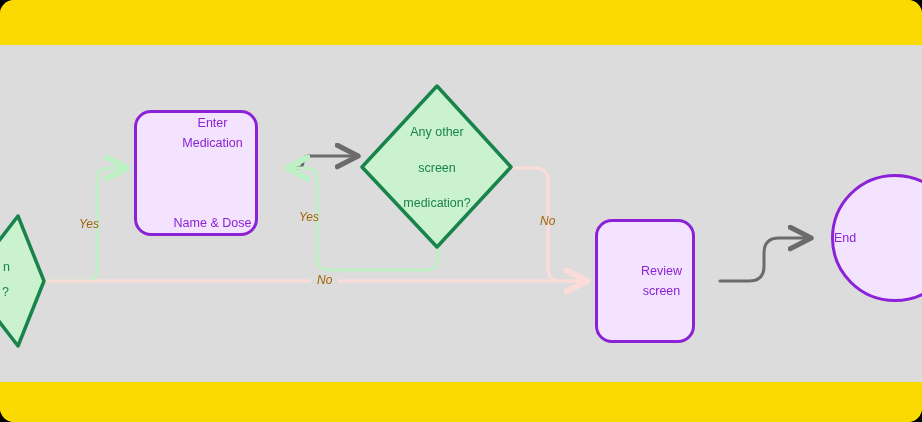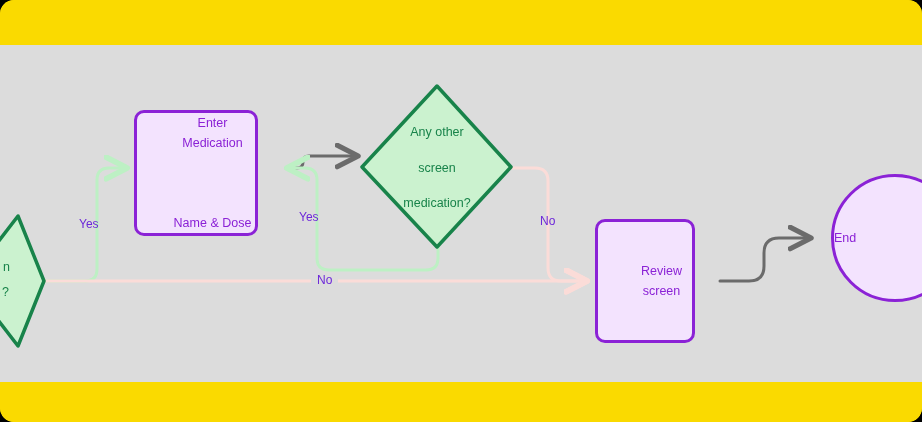--- a/index.html
+++ b/index.html
@@ -4,25 +4,25 @@
 <style>
   html,body{margin:0;padding:0;background:#000;}
   body{width:922px;height:422px;overflow:hidden;font-family:"Liberation Sans",sans-serif;}
   #stage{position:relative;width:922px;height:422px;background:#fada00;border-radius:14px;overflow:hidden;}
   #canvas{position:absolute;left:0;top:45px;width:922px;height:337px;background:#dcdcdc;}
   .bar{position:absolute;left:0;width:922px;background:#fada00;}
   #bar-top{top:0;height:45px;border-top-left-radius:14px;border-top-right-radius:14px;}
   #bar-bottom{top:382px;height:40px;border-bottom-left-radius:14px;border-bottom-right-radius:14px;}
   #edges{position:absolute;left:0;top:0;width:922px;height:422px;pointer-events:none;}
   .node{position:absolute;box-sizing:border-box;display:flex;align-items:center;justify-content:space-between;text-align:center;}
-  .proc{background:#f3e3fe;border:3px solid #8b22d6;border-radius:10px;color:#8b22d6;font-size:12.5px;line-height:20px;padding-left:33px;}
+  .proc{background:#f3e3fe;border:3px solid #8b22d6;border-radius:17px;color:#8b22d6;font-size:12.5px;line-height:20px;padding-left:33px;}
   .term{background:#f3e3fe;border:3px solid #8b22d6;border-radius:50%;color:#8b22d6;font-size:12.5px;}
   .dia{color:#18834a;font-size:12.5px;line-height:19px;}
   .dia-text{position:relative;z-index:2;}
-  .elabel{position:absolute;color:#6d28d9;font-size:12px;white-space:nowrap;}
+  .elabel{position:absolute;color:#a16207;font-size:12px;white-space:nowrap;font-style:italic;}
 </style>
 </head>
 <body>
 
 <div id="stage">
 
   <div id="canvas"></div>
 
   <svg id="edges" viewBox="0 0 922 422">
     <defs>

